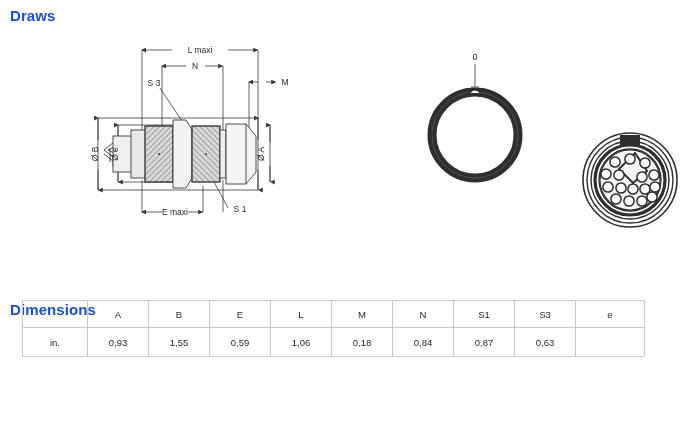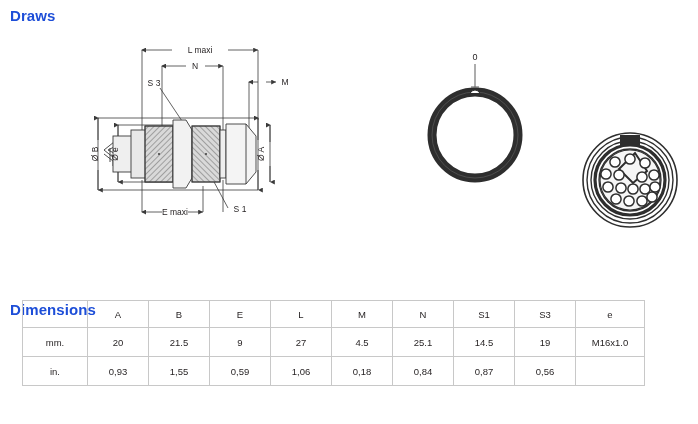--- a/index.html
+++ b/index.html
@@ -242,37 +242,25 @@
       <td class="colhead">B</td>
       <td class="colhead">E</td>
       <td class="colhead">L</td>
       <td class="colhead">M</td>
       <td class="colhead">N</td>
       <td class="colhead">S1</td>
       <td class="colhead">S3</td>
       <td class="wide">e</td>
     </tr>
     <tr>
-      <td class="rowlabel">mm.</td>
-      <td>20</td>
-      <td>21.5</td>
-      <td>9</td>
-      <td>27</td>
-      <td>4.5</td>
-      <td>25.1</td>
-      <td>14.5</td>
-      <td>19</td>
-      <td class="wide">M16x1.0</td>
-    </tr>
-    <tr>
       <td class="rowlabel">in.</td>
       <td>0,93</td>
       <td>1,55</td>
       <td>0,59</td>
       <td>1,06</td>
       <td>0,18</td>
       <td>0,84</td>
       <td>0,87</td>
-      <td>0,56</td>
+      <td>0,63</td>
       <td class="wide"></td>
     </tr>
   </tbody>
 </table>
 
 </body></html>

